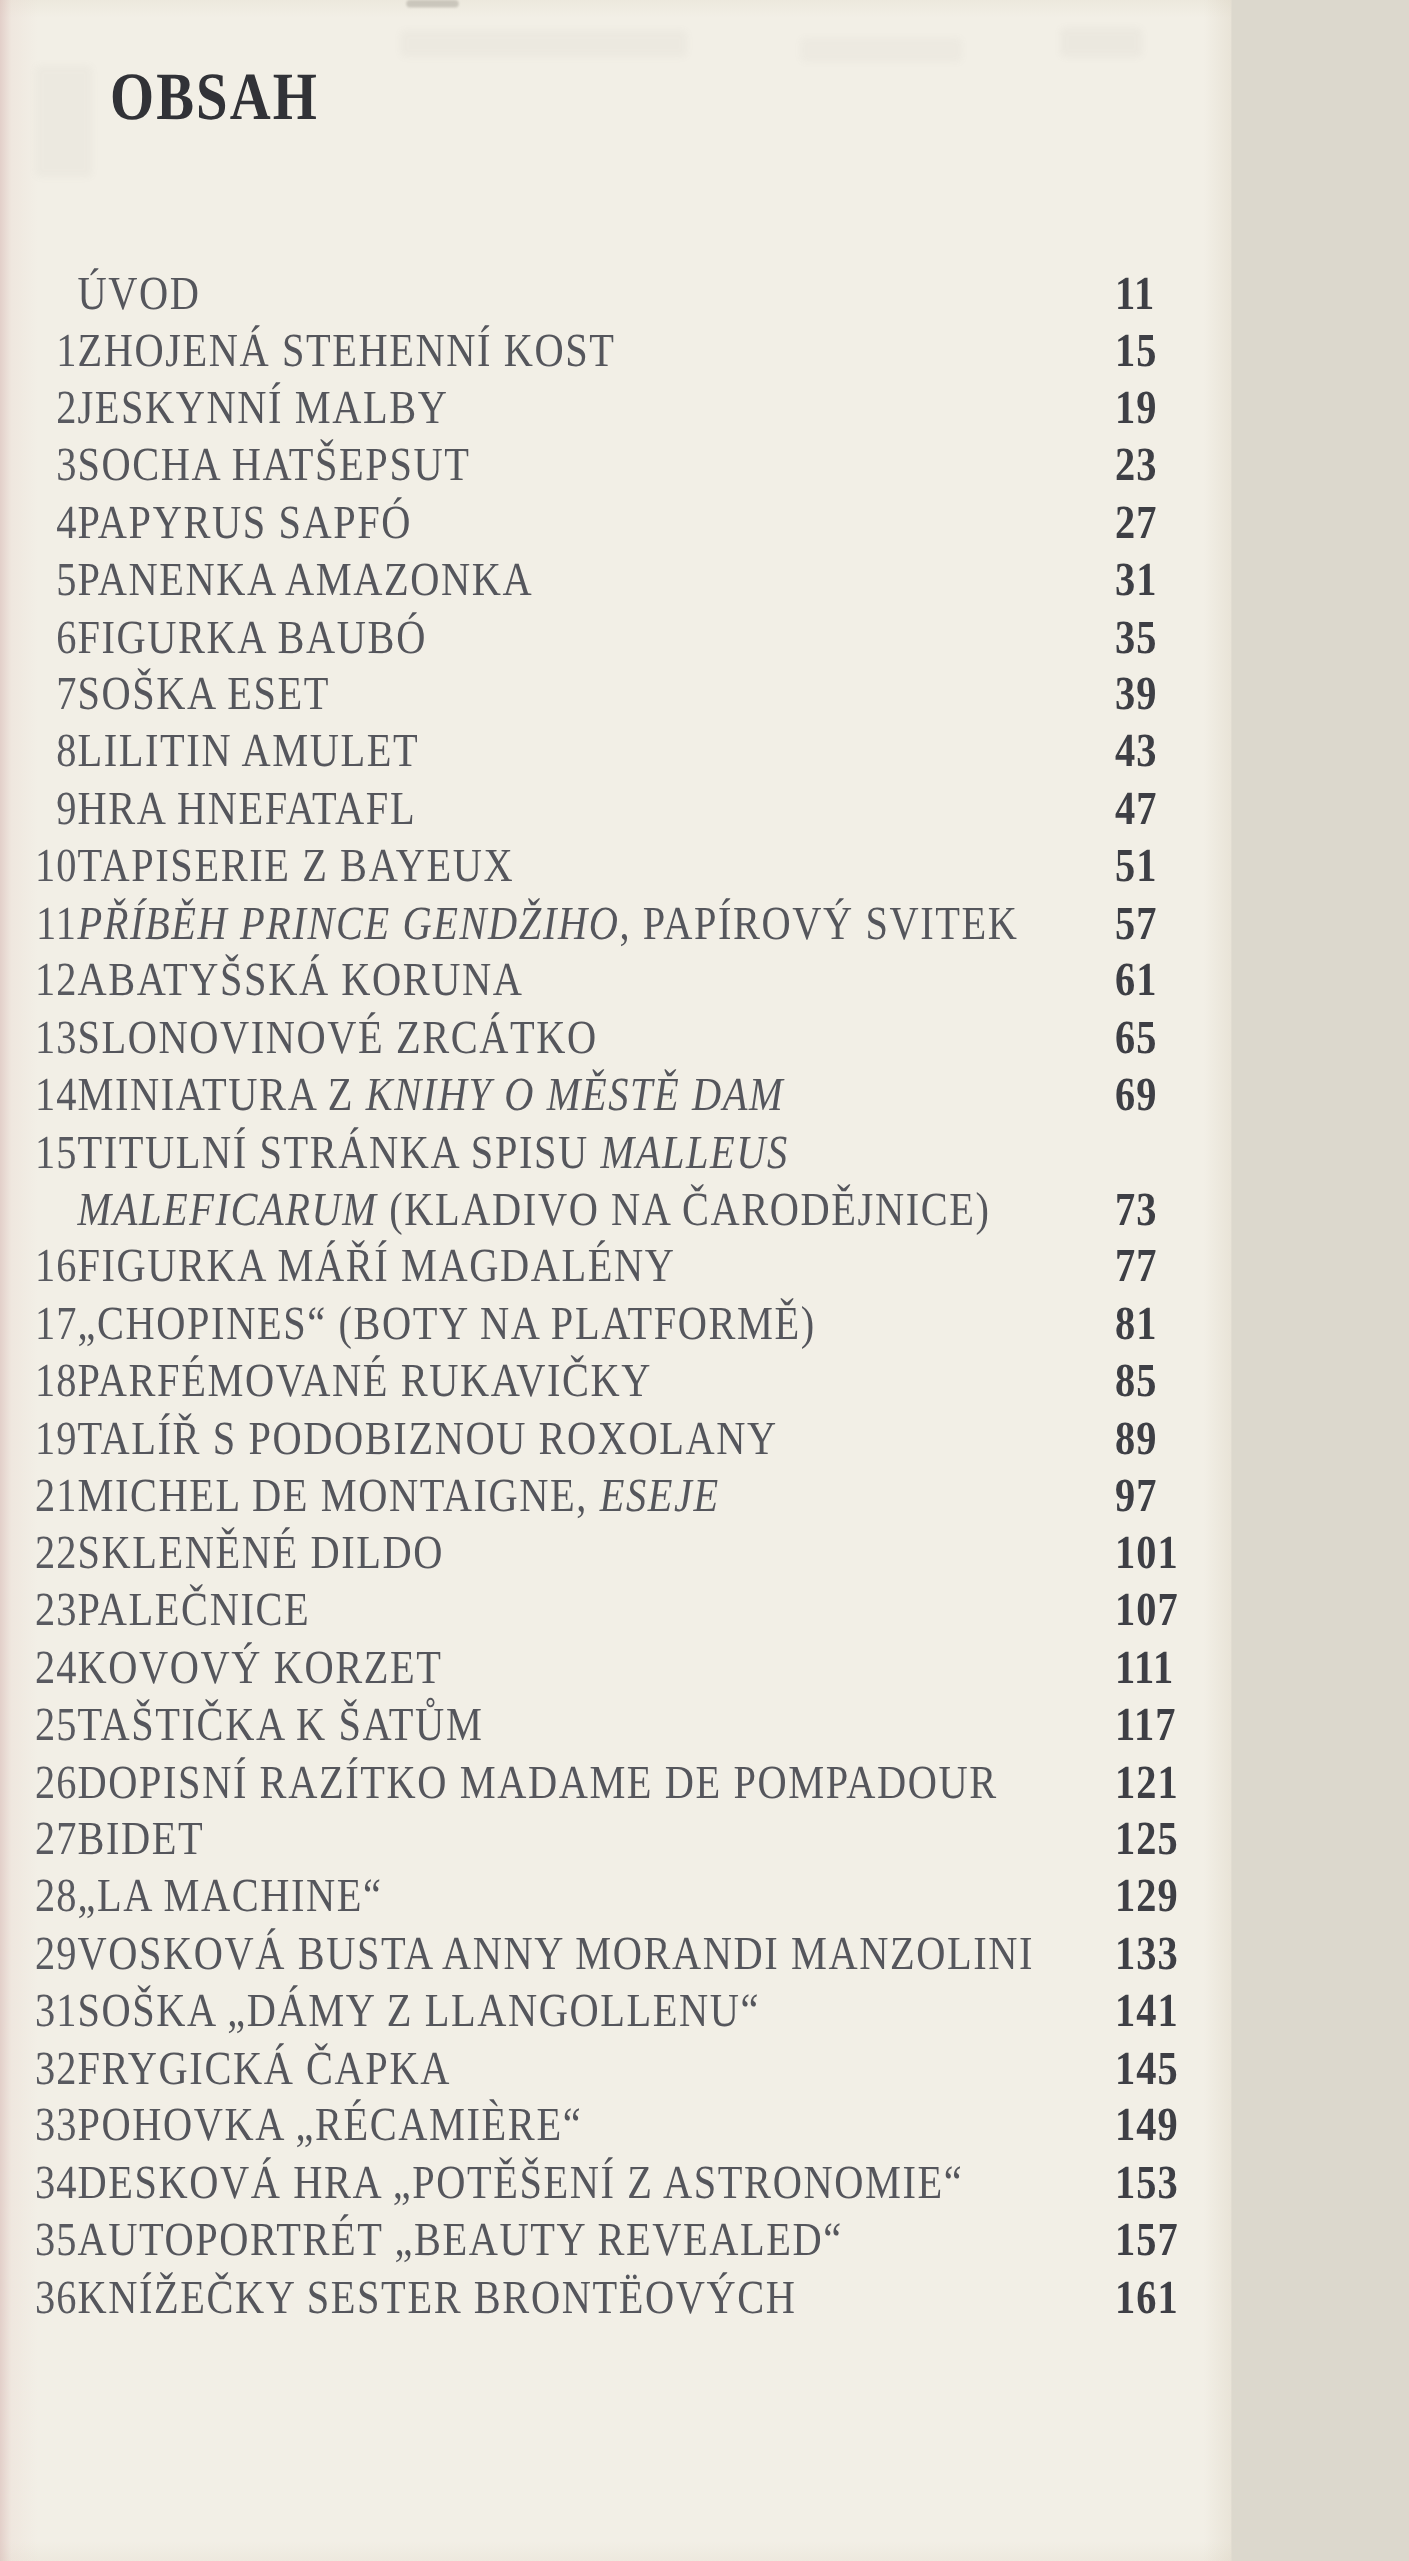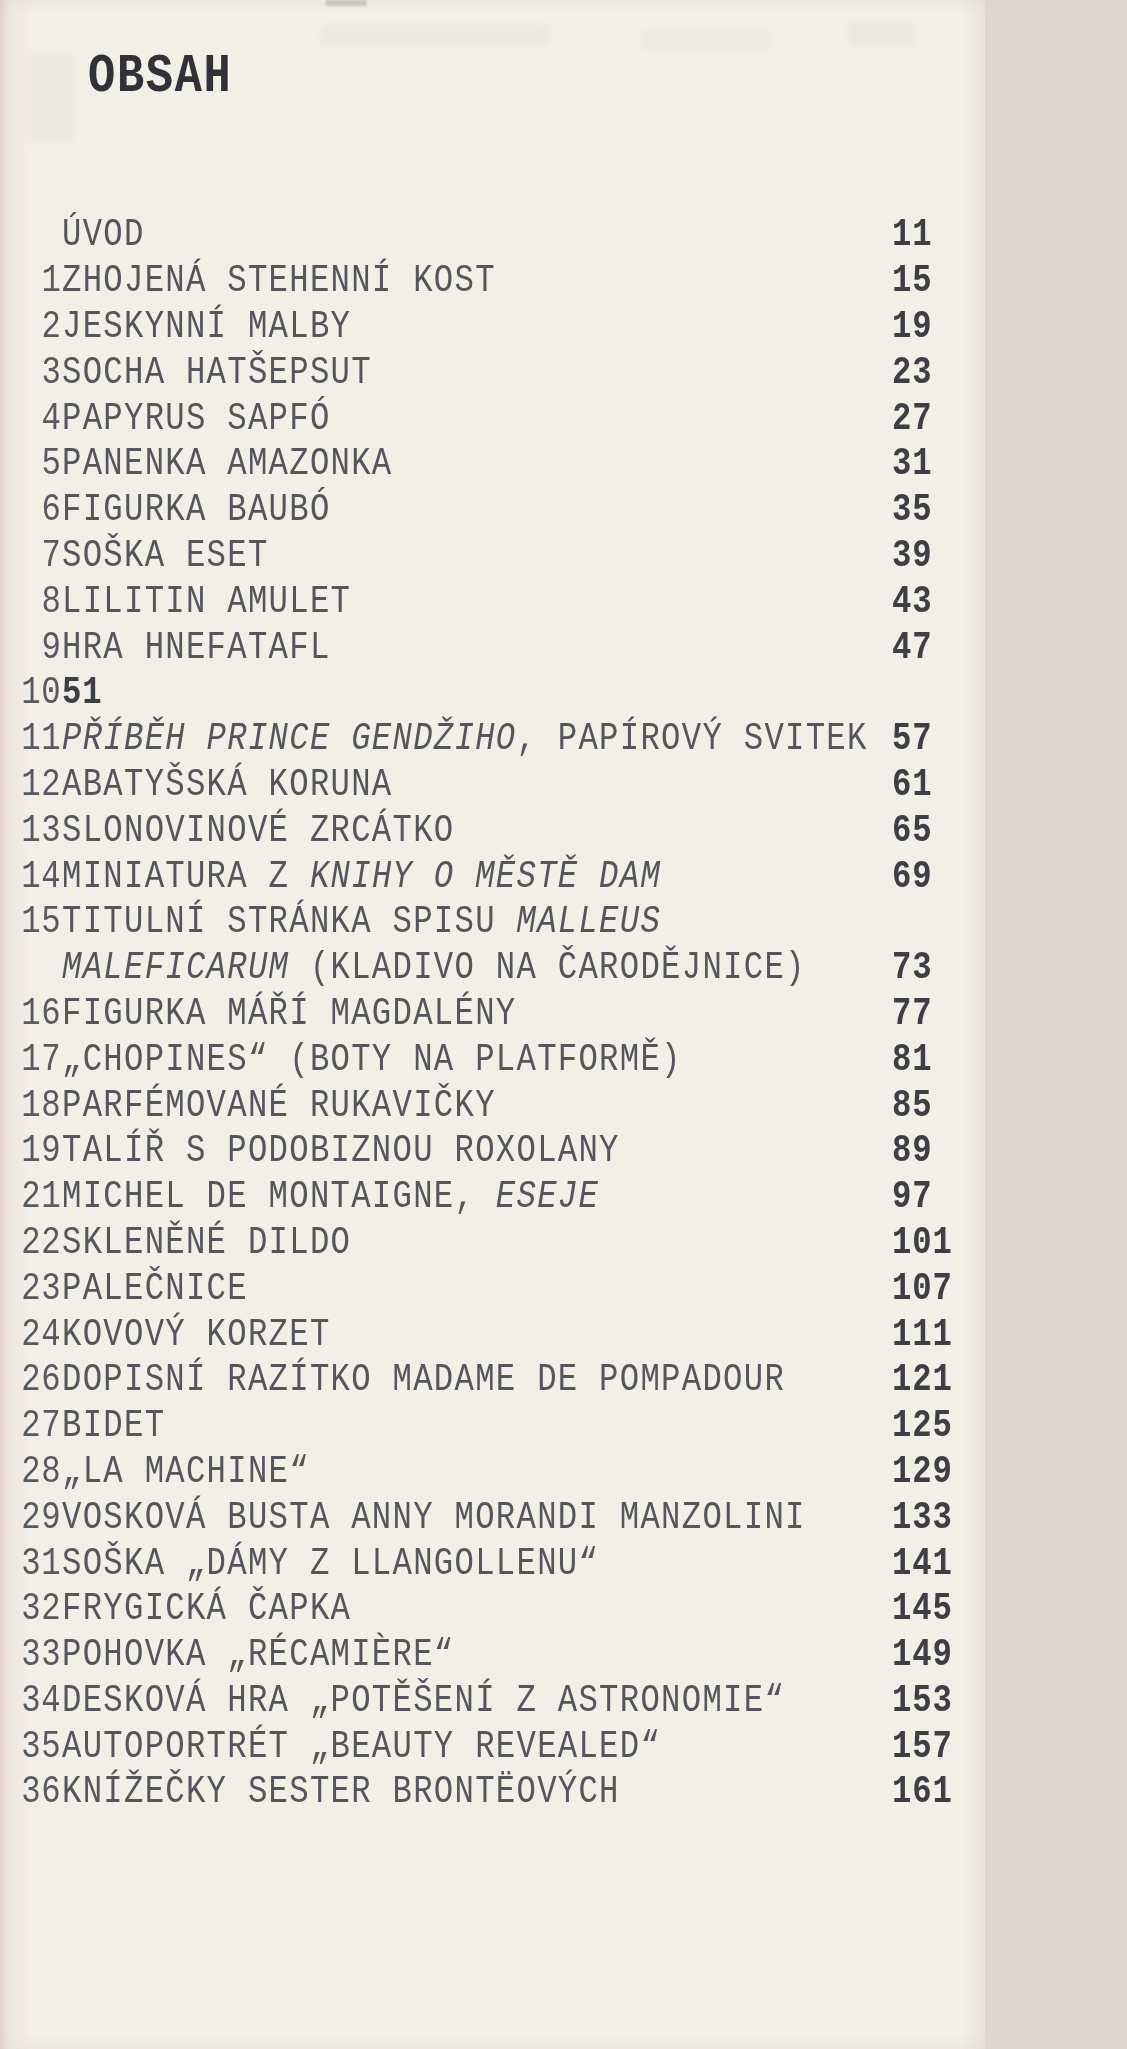--- a/index.html
+++ b/index.html
@@ -5,21 +5,21 @@
   html, body {
     margin: 0;
     padding: 0;
     background: #dcd8cd;
   }
   .paper {
     position: relative;
     width: 985px;
     height: 2049px;
     overflow: hidden;
-    font-family: Liberation Mono, monospace;
+    font-family: Liberation Serif, serif;
     background:
       linear-gradient(90deg, rgba(216,186,182,0.60) 0px, rgba(233,216,209,0.35) 9px, rgba(242,239,230,0) 30px),
       linear-gradient(270deg, rgba(208,198,178,0.28) 0px, rgba(242,239,230,0) 22px),
       linear-gradient(180deg, rgba(224,218,202,0.30) 0px, rgba(242,239,230,0) 14px),
       linear-gradient(0deg, rgba(222,215,198,0.25) 0px, rgba(242,239,230,0) 16px),
       #f2efe6;
   }
   .page-title {
     position: absolute;
     left: 88px;
@@ -172,20 +172,21 @@
         <span class="num">
           <span class="num-in">9</span>
         </span>
         <span class="ttl"><span class="ttl-in"><span>HRA HNEFATAFL</span></span></span>
         <span class="pg"><span class="pg-in">47</span></span>
       </div>
       <div class="row">
         <span class="num">
           <span class="num-in">10</span>
         </span>
+        <span class="ttl"><span class="ttl-in"><span>TAPISERIE Z BAYEUX</span></span></span>
         <span class="pg"><span class="pg-in">51</span></span>
       </div>
       <div class="row">
         <span class="num">
           <span class="num-in">11</span>
         </span>
         <span class="ttl"><span class="ttl-in"><span class="it">PŘÍBĚH PRINCE GENDŽIHO</span><span>, PAPÍROVÝ SVITEK</span></span></span>
         <span class="pg"><span class="pg-in">57</span></span>
       </div>
       <div class="row">
@@ -271,20 +272,27 @@
         </span>
         <span class="ttl"><span class="ttl-in"><span>PALEČNICE</span></span></span>
         <span class="pg"><span class="pg-in">107</span></span>
       </div>
       <div class="row">
         <span class="num">
           <span class="num-in">24</span>
         </span>
         <span class="ttl"><span class="ttl-in"><span>KOVOVÝ KORZET</span></span></span>
         <span class="pg"><span class="pg-in">111</span></span>
+      </div>
+      <div class="row">
+        <span class="num">
+          <span class="num-in">25</span>
+        </span>
+        <span class="ttl"><span class="ttl-in"><span>TAŠTIČKA K ŠATŮM</span></span></span>
+        <span class="pg"><span class="pg-in">117</span></span>
       </div>
       <div class="row">
         <span class="num">
           <span class="num-in">26</span>
         </span>
         <span class="ttl"><span class="ttl-in"><span>DOPISNÍ RAZÍTKO MADAME DE POMPADOUR</span></span></span>
         <span class="pg"><span class="pg-in">121</span></span>
       </div>
       <div class="row">
         <span class="num">

